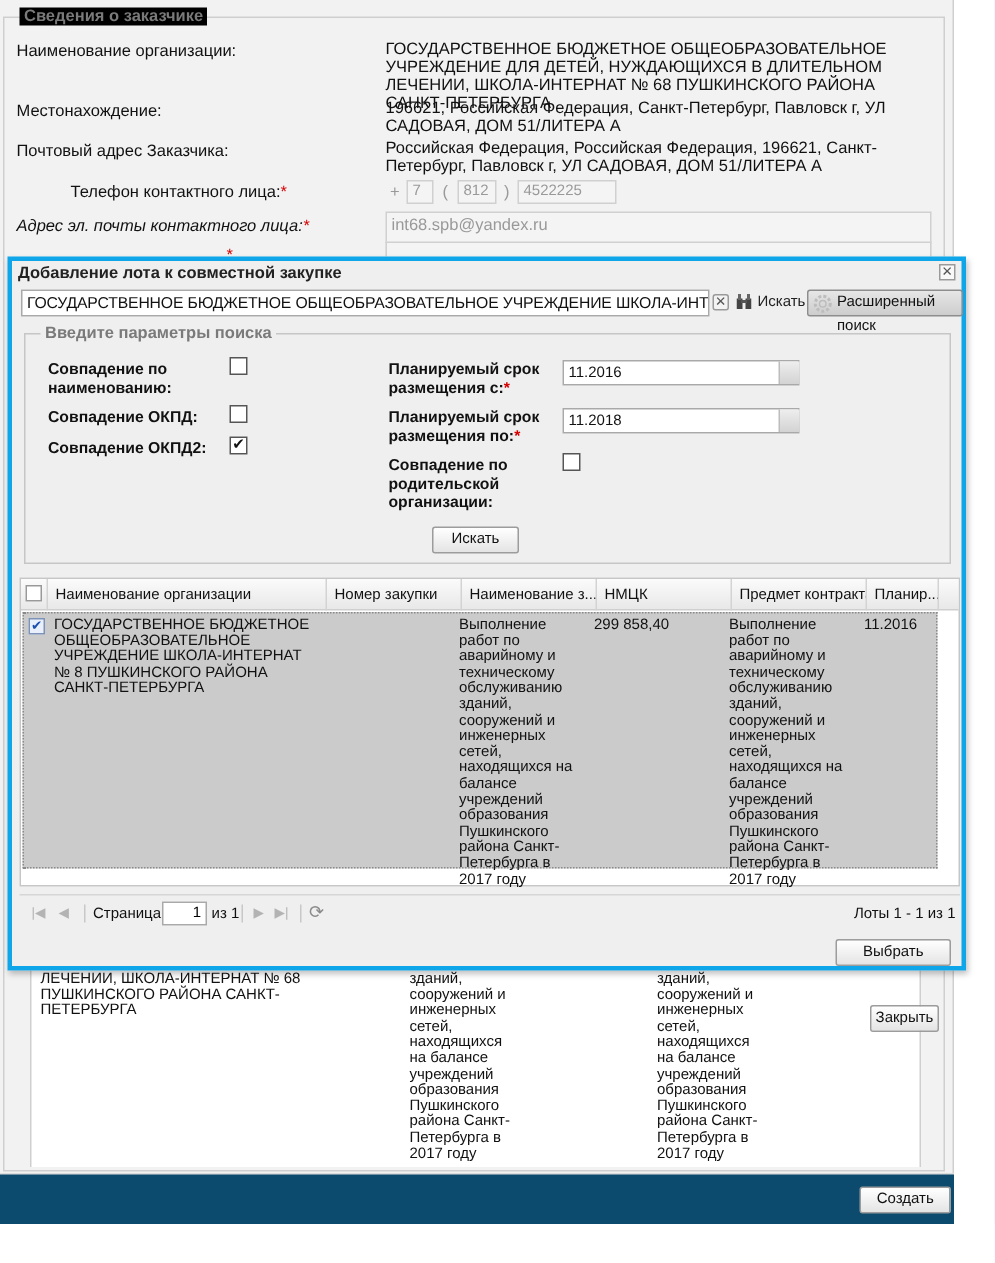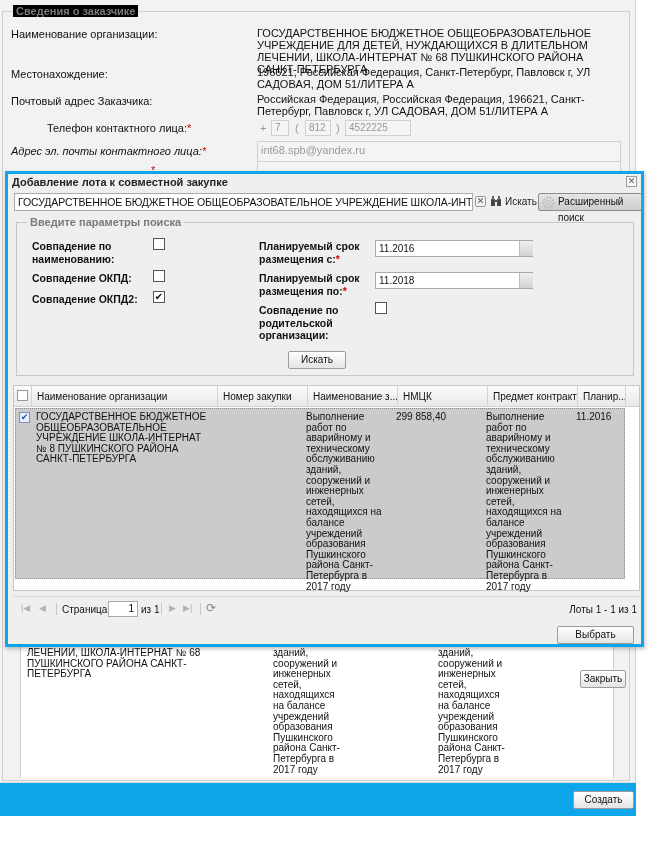--- a/index.html
+++ b/index.html
@@ -37,21 +37,21 @@
   .hidden-field {
     position: absolute; left: 257px; top: 161px; width: 364px; height: 10px;
     border: 1px solid #d0d0d0; border-bottom: none; background: #f4f4f4;
   }
   .bg-grid {
     position: absolute; left: 20px; top: 640px; width: 594px; height: 138px;
     background: #fff; border-left: 1px solid #cfcfcf; border-right: 1px solid #cfcfcf;
   }
   .bg-cell { position: absolute; line-height: 10.6px; font-size: 10px; color: #111; }
   .bg-footer {
-    position: absolute; left: 0; top: 782px; width: 636px; height: 34px; background: #0ea5e9;
+    position: absolute; left: 0; top: 782px; width: 636px; height: 34px; background: #0c4a6e;
     border-top: 1px solid #dcdcdc;
   }
   .btn {
     position: absolute; height: 18px; border: 1px solid #9c9c9c; border-radius: 2px;
     background: linear-gradient(#ffffff, #e4e4e4); color: #111; font-size: 10px;
     text-align: center; line-height: 16px; cursor: pointer;
   }
   .bottom-strip { position: absolute; left: 0; top: 816px; width: 663px; height: 26px; background: #fff; }
 
   

